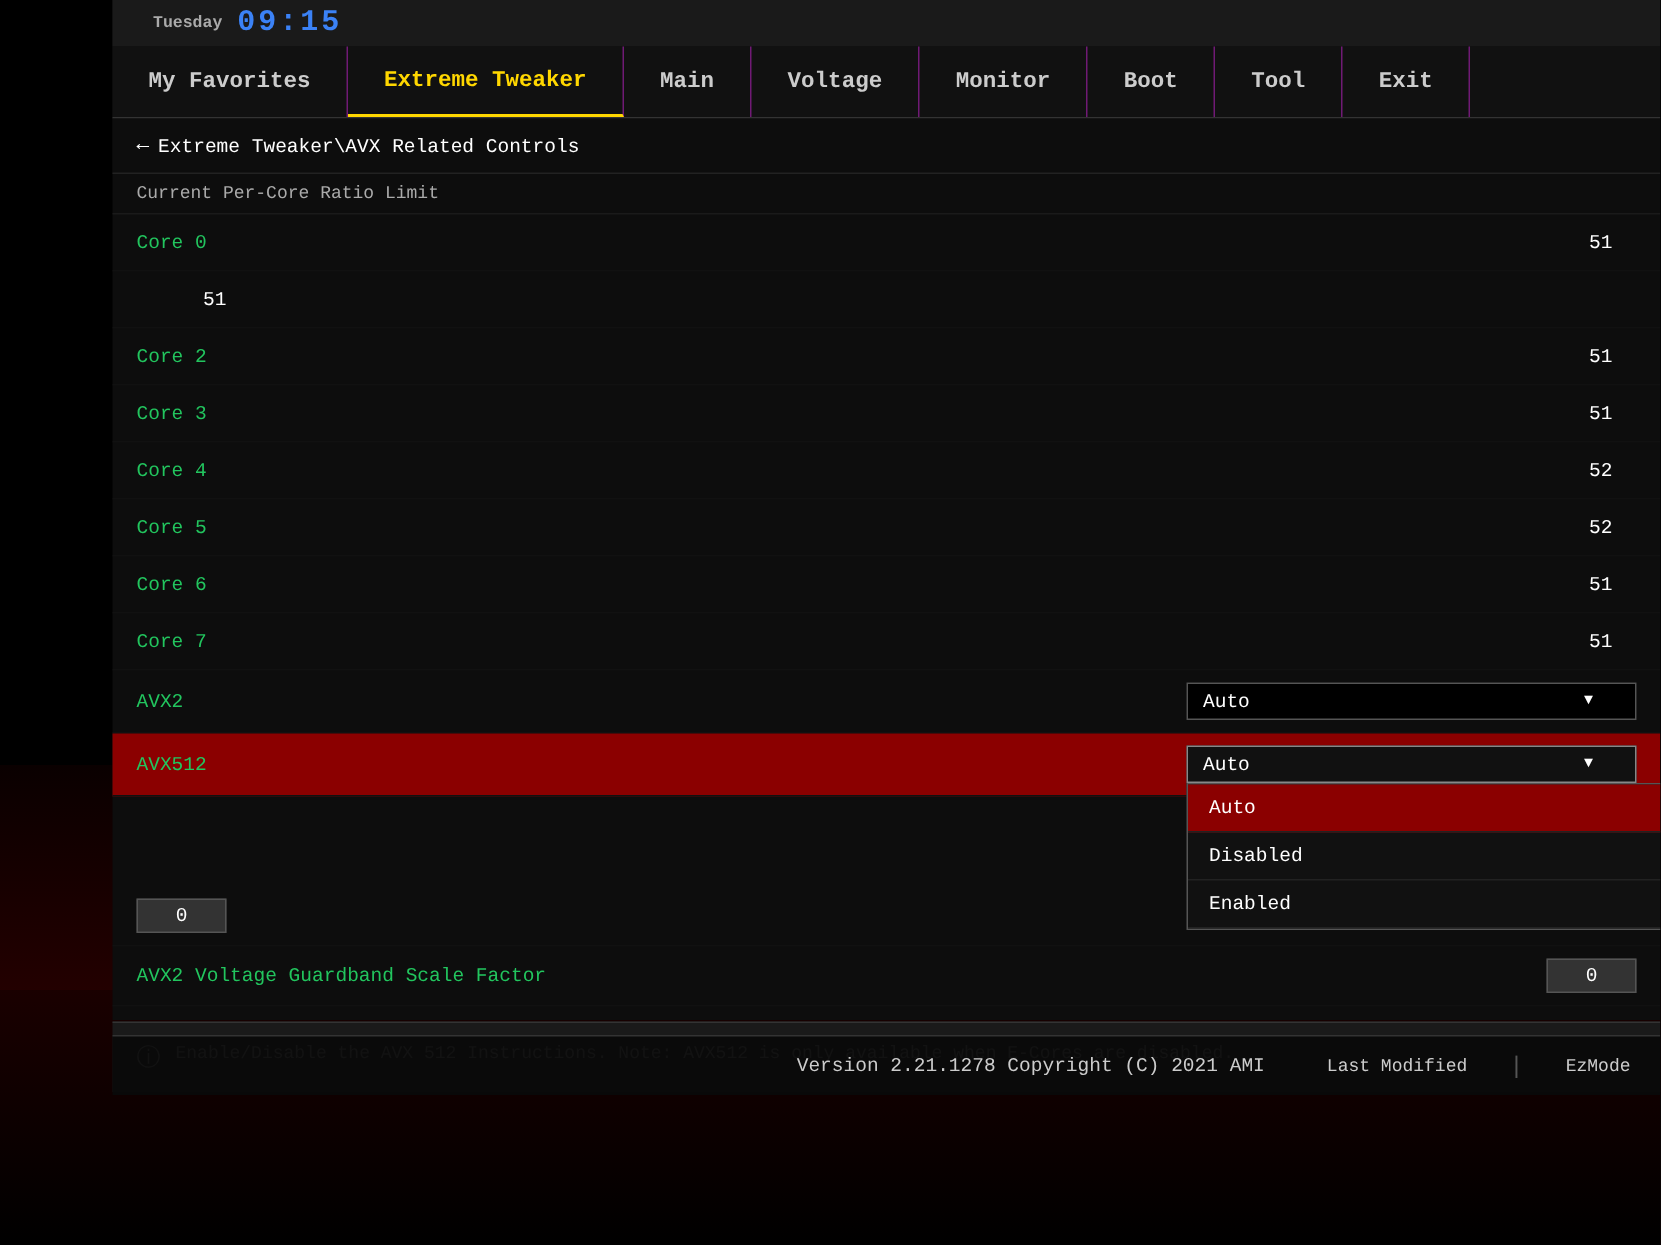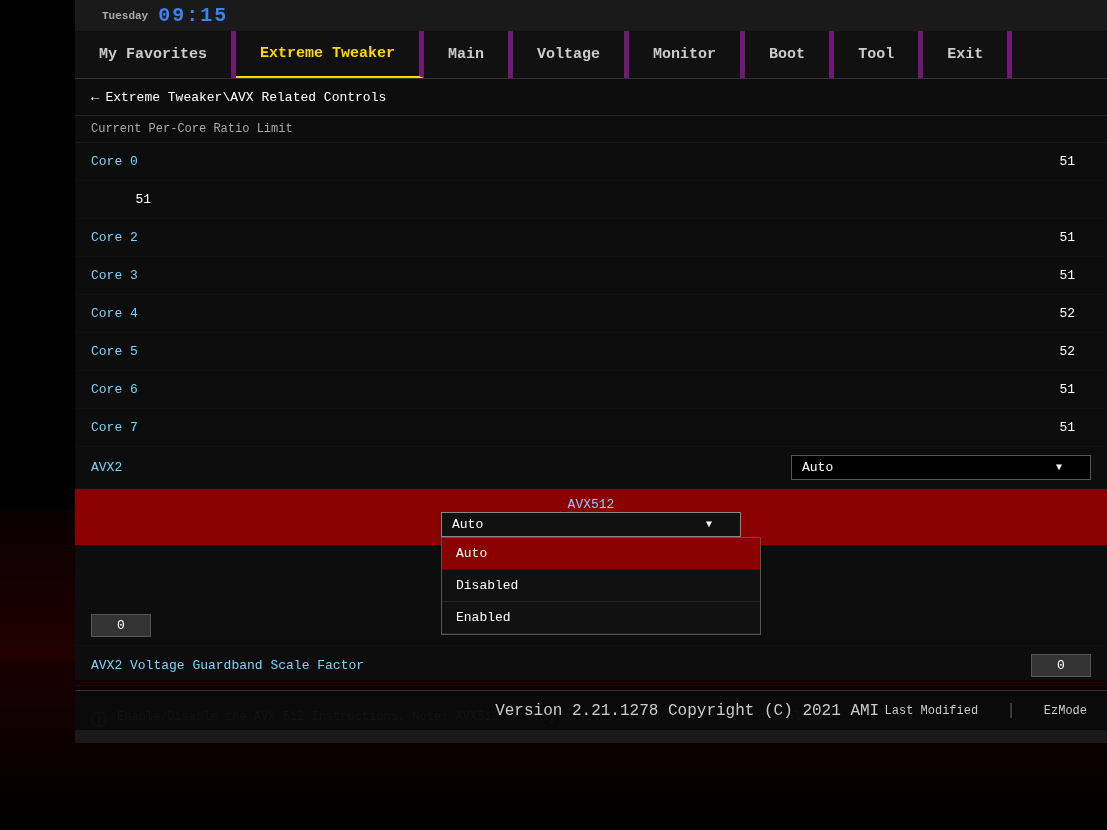--- a/index.html
+++ b/index.html
@@ -77,21 +77,21 @@
     }
 
     .nav-item {
       padding: 0 24px;
       display: flex;
       align-items: center;
       color: #ccc;
       font-size: 15px;
       font-weight: bold;
       cursor: pointer;
-      border-right: 5px solid #701a75;
+      border-right: 1px solid #701a75;
       white-space: nowrap;
     }
 
     .nav-item.active {
       color: #ffd700;
       border-bottom: 2px solid #ffd700;
     }
 
     
     .breadcrumb {
@@ -122,25 +122,24 @@
     .setting-row {
       display: flex;
       align-items: center;
       padding: 8px 16px;
       border-bottom: 1px solid #111;
       min-height: 38px;
     }
 
     .setting-row.highlighted {
       background: #8b0000;
-      flex-direction: column;
     }
 
     .setting-name {
-      color: #7dd3fc;
+      color: #22c55e;
       font-size: 13px;
       flex: 1;
     }
 
     .setting-value {
       color: #fff;
       font-size: 13px;
       min-width: 60px;
       text-align: right;
       margin-right: 16px;
@@ -240,21 +239,21 @@
       display: flex;
       align-items: center;
       justify-content: space-between;
       padding: 0 20px;
       z-index: 20;
       border-top: 1px solid #333;
     }
 
     .footer-version {
       color: #ccc;
-      font-size: 16px;
+      font-size: 13px;
       text-align: center;
       flex: 1;
     }
 
     .footer-actions {
       display: flex;
       gap: 20px;
       align-items: center;
     }
 

